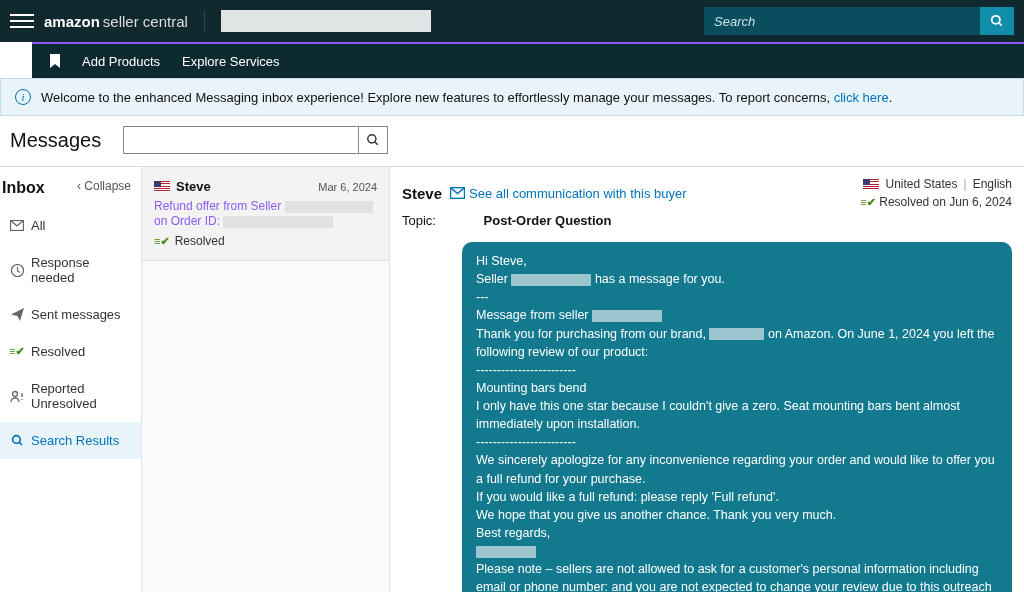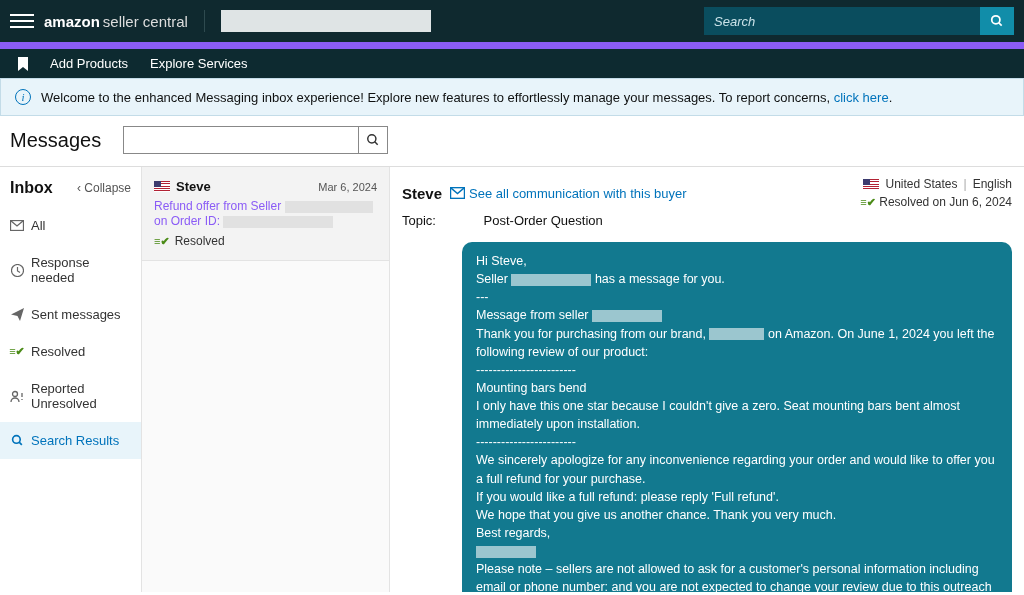--- a/index.html
+++ b/index.html
@@ -13,39 +13,39 @@
 .logo .amz { font-weight: 700; }
 .logo .sc { color: #ddd; font-weight: 400; }
 .topdivider { width: 1px; height: 22px; background: #2e4a4f; margin: 0 6px; }
 .topblank { width: 210px; height: 22px; background: #dfe4e5; }
 .searchwrap { margin-left: auto; display: flex; }
 .searchbox { width: 276px; height: 28px; background: #0a4d5e; border: none; color: #cbe3e9; padding: 0 10px; font-style: italic; font-size: 13px; }
 .searchbox::placeholder { color: #cbe3e9; }
 .searchbtn { width: 34px; height: 28px; background: #118da9; border: none; color: #fff; display: flex; align-items: center; justify-content: center; cursor: pointer; }
 
 
-.subnav { background: #0d2a30; height: 36px; display: flex; align-items: center; padding: 0 18px; gap: 22px; color: #fff; font-size: 13px; border-top: 7px solid #8b5cf6; }
+.subnav { background: #0d2a30; height: 36px; display: flex; align-items: center; padding: 0 18px; gap: 22px; color: #fff; font-size: 13px; border-top: 2px solid #8b5cf6; margin-left: 32px; }
 .bookmark { width: 10px; height: 14px; display: inline-block; }
 
 
 .banner { background: #e8f4fa; border: 1px solid #c3dce8; padding: 10px 14px; font-size: 13px; color: #0f1111; display: flex; align-items: center; gap: 10px; }
 .info-icon { width: 16px; height: 16px; border: 1.5px solid #0073bb; border-radius: 50%; color: #0073bb; display: flex; align-items: center; justify-content: center; font-size: 11px; font-family: Georgia, serif; font-style: italic; flex-shrink: 0; }
 .banner a { color: #0073bb; text-decoration: none; }
 
 
 .msghdr { display: flex; align-items: center; padding: 10px 10px 12px 10px; gap: 14px; border-bottom: 1px solid #ddd; }
 .msghdr h1 { font-size: 20px; font-weight: 400; }
 .msgsearch { display: flex; margin-left: 8px; }
 .msgsearch input { width: 235px; height: 28px; border: 1px solid #888; border-right: none; padding: 0 8px; }
 .msgsearch button { width: 30px; height: 28px; border: 1px solid #888; background: #fff; display: flex; align-items: center; justify-content: center; cursor: pointer; }
 
 
 .main { display: flex; height: calc(595px - 42px - 36px - 40px - 52px); }
 .col-nav { width: 142px; border-right: 1px solid #e3e3e3; padding-top: 8px; }
-.col-nav .hdr { display: flex; justify-content: space-between; align-items: center; padding: 4px 10px 10px 10px; }
+.col-nav .hdr { display: flex; justify-content: space-between; align-items: flex-start; padding: 4px 10px 10px 2px; }
 .col-nav .hdr b { font-size: 16px; }
 .collapse { font-size: 12px; color: #555; cursor: pointer; }
 .navitem { padding: 11px 10px; font-size: 13px; color: #333; display: flex; align-items: center; gap: 7px; cursor: pointer; }
 .navitem.active { background: #e8f4fa; color: #0073bb; }
 .nicon { width: 14px; height: 14px; display: inline-flex; align-items: center; justify-content: center; color: #666; flex-shrink: 0; }
 .navitem.active .nicon { color: #0073bb; }
 
 .col-list { width: 248px; border-right: 1px solid #e3e3e3; background: #fafafa; }
 .thread { padding: 12px 12px; background: #f3f3f3; border-bottom: 1px solid #e3e3e3; cursor: pointer; }
 .thread .row1 { display: flex; justify-content: space-between; align-items: center; margin-bottom: 4px; }
@@ -56,21 +56,21 @@
 .thread .status { font-size: 12px; color: #333; margin-top: 6px; display: flex; align-items: center; gap: 5px; }
 
 .col-detail { flex: 1; padding: 10px 12px; overflow: hidden; }
 .dethdr { display: flex; align-items: center; gap: 8px; }
 .dethdr .buyer { font-weight: 700; font-size: 15px; }
 .envlink { color: #0073bb; font-size: 13px; text-decoration: none; display: flex; align-items: center; gap: 4px; }
 .right-meta { margin-left: auto; text-align: right; font-size: 12px; color: #333; }
 .right-meta .locale { display: flex; align-items: center; gap: 6px; justify-content: flex-end; margin-bottom: 4px; }
 .right-meta .sep { color: #aaa; }
 .topic { font-size: 13px; margin-top: 4px; }
-.topic b { font-weight: 400; padding-left: 44px; }
+.topic b { font-weight: 700; padding-left: 44px; }
 
 .msgbubble { margin: 14px 0 0 60px; background: #12798f; color: #fff; border-radius: 10px; padding: 10px 14px; font-size: 12.5px; line-height: 1.45; }
 .msgbubble .grey2 { background: #9bc6cf; display: inline-block; height: 12px; vertical-align: middle; }
 
 .flag { width: 16px; height: 11px; display: inline-block; background: linear-gradient(#b22234 0 8%, #fff 8% 16%, #b22234 16% 24%, #fff 24% 32%, #b22234 32% 40%, #fff 40% 48%, #b22234 48% 56%, #fff 56% 64%, #b22234 64% 72%, #fff 72% 80%, #b22234 80% 88%, #fff 88% 100%); position: relative; }
 .flag::before { content: ""; position: absolute; left: 0; top: 0; width: 7px; height: 6px; background: #3c3b6e; }
 
 .resolved-icon { color: #4b8b17; font-weight: bold; font-size: 11px; }
 svg { display: block; }
 </style>

